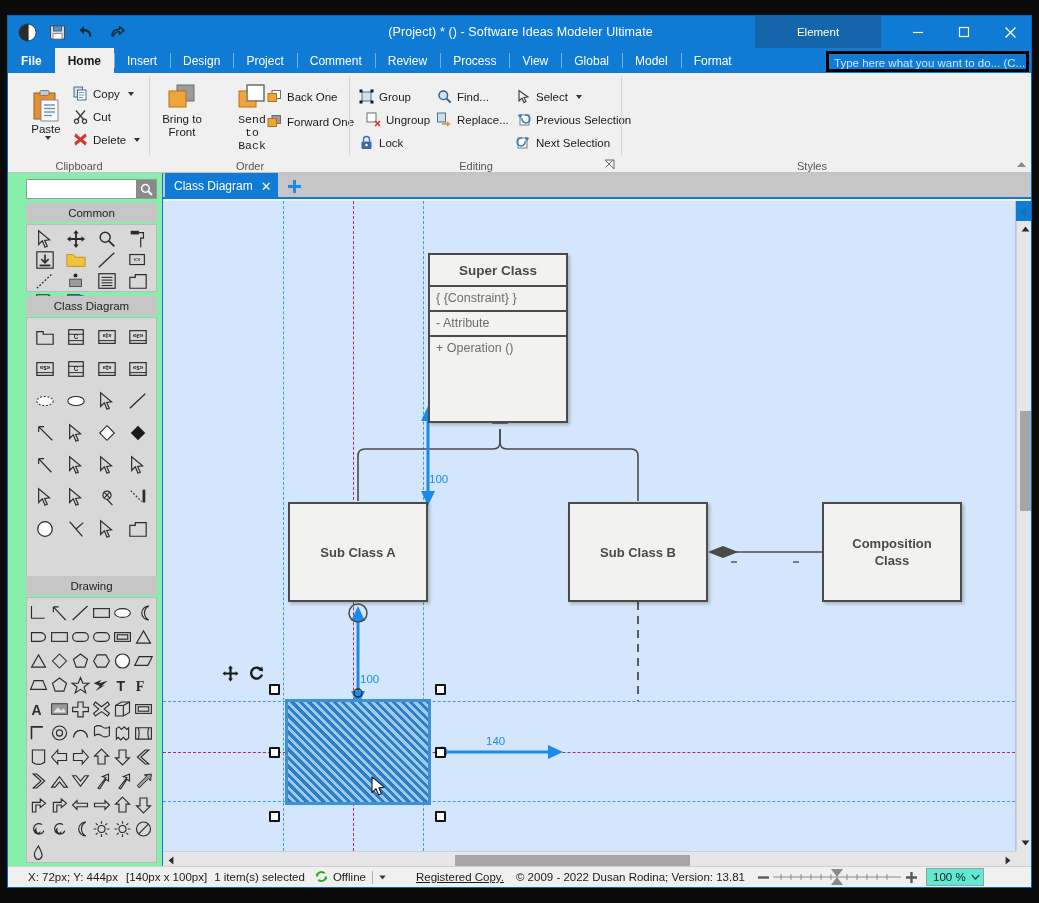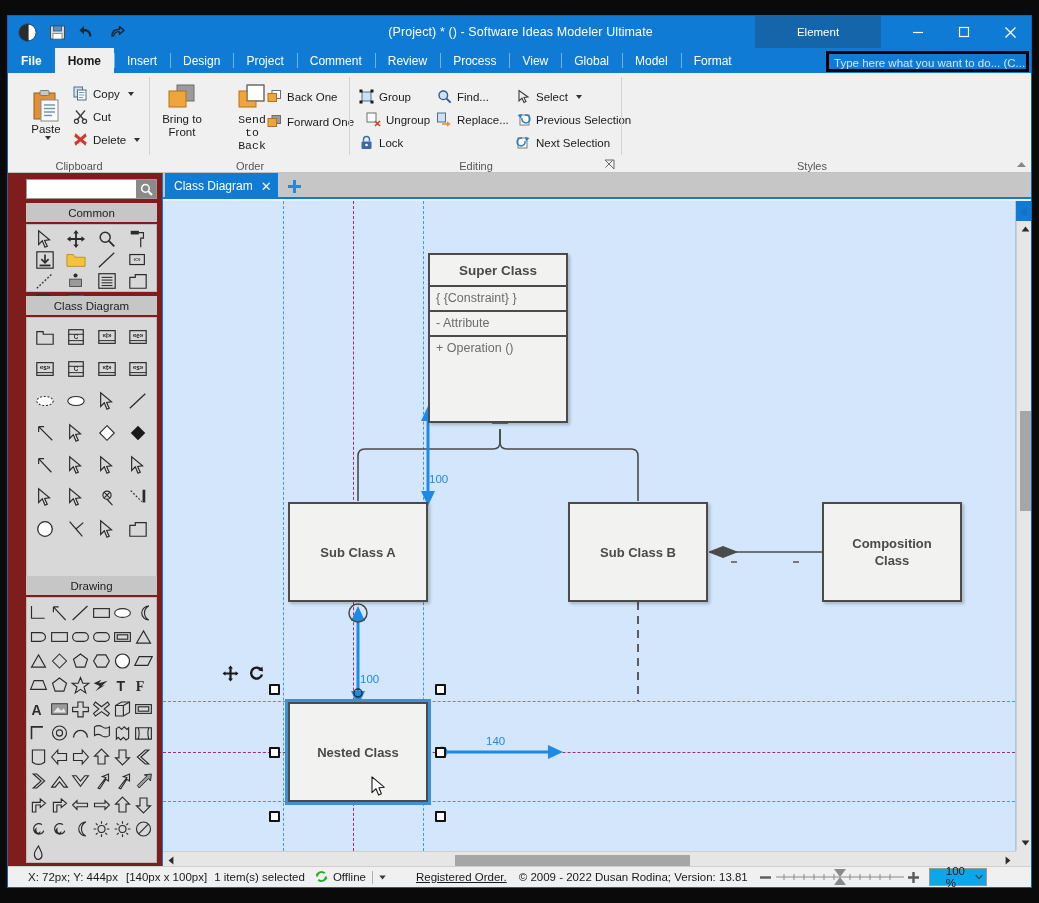--- a/index.html
+++ b/index.html
@@ -97,21 +97,21 @@
   .ribbon-collapse { position:absolute; right:4px; bottom:2px; width:16px; height:14px; display:flex;align-items:center;justify-content:center;cursor:pointer;}
 
   
   .body {
     position:absolute; left:0; top:157px; width:1025px; height:695px; background:#f0f0f0;
   }
 
   
   .toolbox {
     position:absolute; left:0; top:0; width:155px; height:695px;
-    background:#7f1d1d; border-right:1px solid #0f7bd4;
+    background:#86efac; border-right:1px solid #0f7bd4;
     overflow:hidden;
   }
   .tb-search {
     position:absolute; left:18px; top:6px; width:131px; height:20px;
     display:flex; background:#fff; border:1px solid #9a9a9a;
   }
   .tb-search input {
     flex:1; border:0; outline:0; font-size:11px; padding:0 4px; font-family:inherit;
     min-width:0;
   }
@@ -229,23 +229,23 @@
   .status {
     position:absolute; left:0; bottom:0; width:1025px; height:21px;
     background:#f0f0f0; border-top:1px solid #d0d0d0;
     display:flex; align-items:center; font-size:11.5px; color:#1a1a1a;
   }
   .st-item { display:flex; align-items:center; gap:5px; white-space:nowrap; }
   .st-sep { width:1px; height:13px; background:#b0b0b0; margin:0 6px; }
   .reglink { color:#1a1a1a; text-decoration:underline; cursor:pointer; }
   .zoomslider { position:relative; width:132px; height:14px; display:flex; align-items:center; cursor:pointer;}
   .zoom-combo {
-    width:58px; height:18px; border:1px solid #9a9a9a; background:#0ea5e9;
+    width:58px; height:18px; border:1px solid #9a9a9a; background:#5eead4;
     display:flex; align-items:center; justify-content:space-between;
-    padding:0 3px 0 16px; font-size:11.5px; cursor:pointer;
+    padding:0 3px 0 6px; font-size:11.5px; cursor:pointer;
   }
   .zbtn { width:16px;height:16px;display:flex;align-items:center;justify-content:center;cursor:pointer;}
 </style>
 </head>
 <body>
 
 <div class="app">
 <div class="win">
 
   <div class="titlebar">
@@ -1143,23 +1143,20 @@
             <div class="ttl" style="white-space:pre-line;">Composition
 Class</div>
           </div>
 
           <div class="node" style="left:405px; top:301px; width:140px; height:100px;">
             <div class="ttl">Sub Class B</div>
           </div>
 
 
           <div class="selbox" style="left:122px; top:498px; width:146px; height:106px;"></div>
-          <div class="node" style="left:125px; top:501px; width:140px; height:100px; box-shadow:none;">
-            <div class="ttl">Nested Class</div>
-          </div>
 
           <div class="handle" style="left:106px; top:483px;"></div>
           <div class="handle" style="left:272px; top:483px;"></div>
           <div class="handle" style="left:106px; top:546px;"></div>
           <div class="handle" style="left:272px; top:546px;"></div>
           <div class="handle" style="left:106px; top:610px;"></div>
           <div class="handle" style="left:272px; top:610px;"></div>
 
           <div class="grip-move" style="left:58px; top:463px;">
             <svg width="17" height="17" viewBox="0 0 17 17">
@@ -1242,21 +1239,21 @@
       </span>
       <span>Offline</span>
     </div>
     <div class="st-sep"></div>
     <div class="st-item">
       <svg width="7" height="5" viewBox="0 0 7 5">
             <path d="M3.5 4.4 L0.3 0.6 L6.7 0.6 Z" fill="#3a3a3a"></path>
           </svg>
     </div>
     <div style="width:30px"></div>
-    <div class="reglink">Registered Order.</div>
+    <div class="reglink">Registered Copy.</div>
     <div style="width:12px"></div>
     <div class="st-item">© 2009 - 2022 Dusan Rodina; Version: 13.81</div>
     <div style="width:10px"></div>
 
     <div class="zbtn">
       <svg width="13" height="13" viewBox="0 0 13 13">
             <rect x="1" y="5.3" width="11" height="2.4" fill="#5a5a5a"></rect>
           </svg>
     </div>
     <div class="zoomslider">

